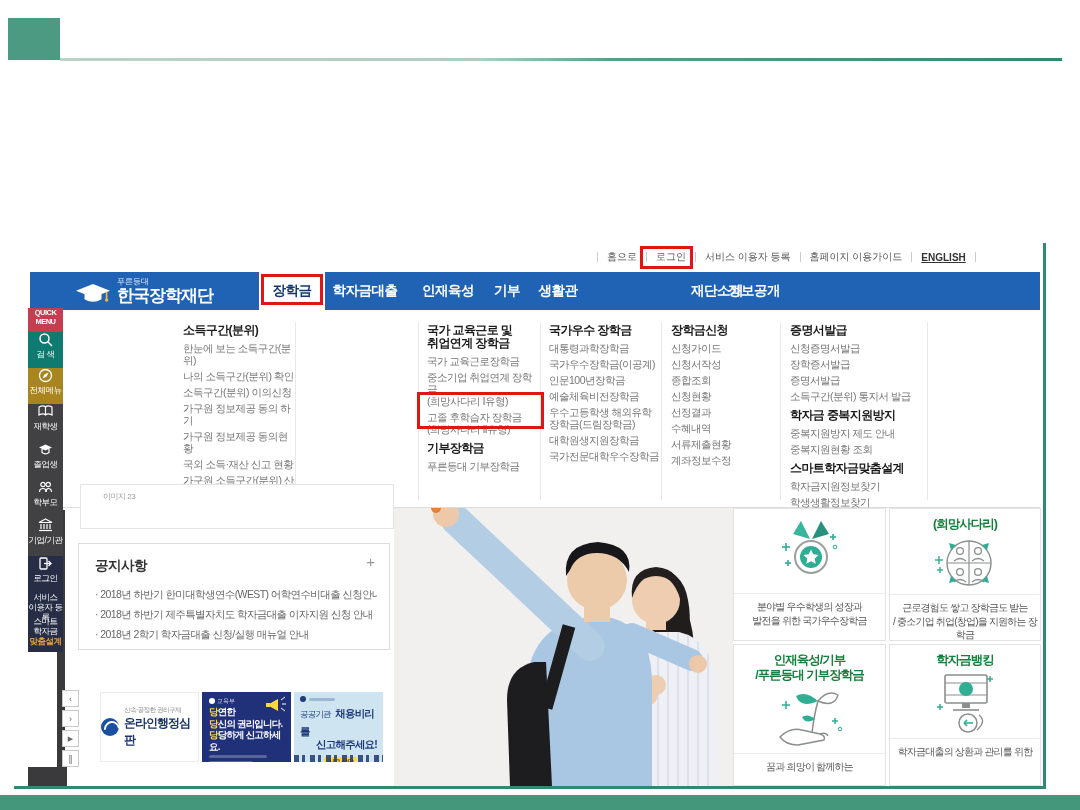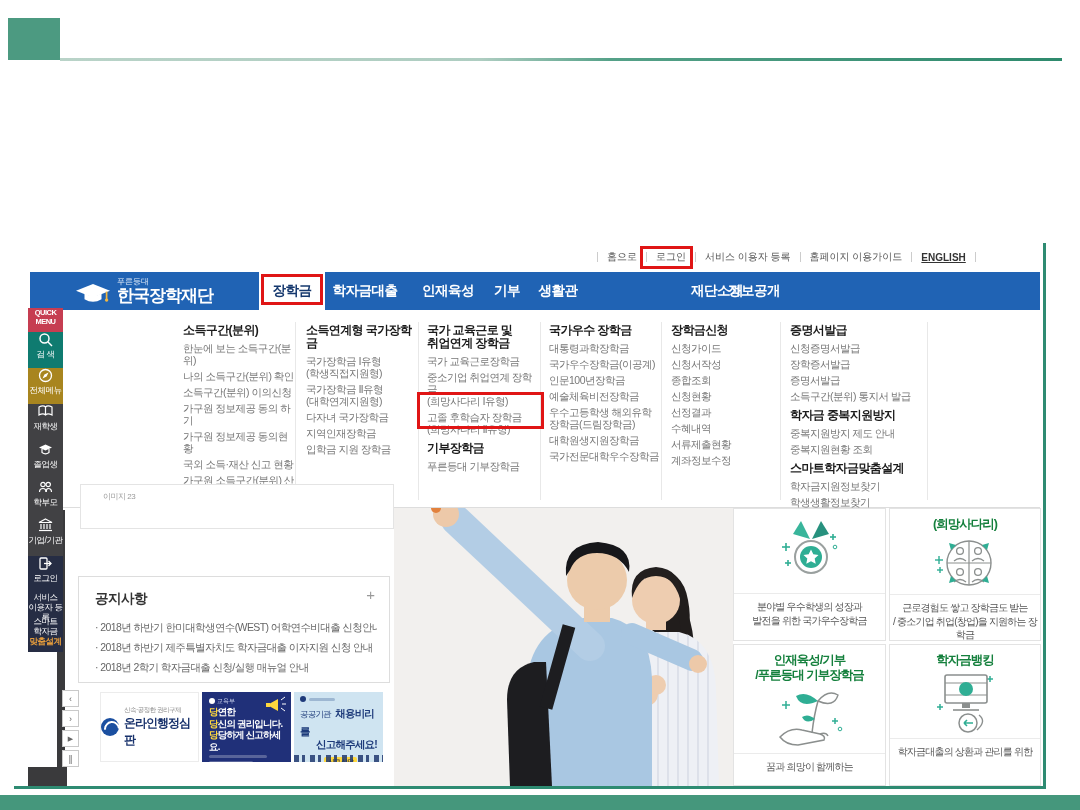--- a/index.html
+++ b/index.html
@@ -59,21 +59,21 @@
   .sb .accent{font-size:8.5px;line-height:10px;color:#e39b3c;font-weight:bold;}
 
   
   .partial-card{left:80px;top:484px;width:314px;height:45px;background:#fff;border:1px solid #e4e4e4;}
   .partial-card .t{position:absolute;left:22px;top:6px;font-size:8px;color:#9a9a9a;letter-spacing:-0.5px;}
 
   .dark-strip{left:57px;top:510px;width:8px;height:276px;background:#3a3a3c;}
   .dark-box{left:28px;top:767px;width:39px;height:19px;background:#3a3a3c;}
 
   
-  .notice{left:78px;top:576px;width:312px;height:107px;background:#fff;border:1px solid #ddd;}
+  .notice{left:78px;top:543px;width:312px;height:107px;background:#fff;border:1px solid #ddd;}
   .notice .title{position:absolute;left:16px;top:13px;font-size:13.5px;font-weight:bold;color:#333;letter-spacing:-0.5px;}
   .notice .more{position:absolute;right:14px;top:9px;font-size:15px;color:#999;cursor:pointer;}
   .notice .items{position:absolute;left:16px;top:40px;right:12px;}
   .notice .ni{font-size:10.5px;color:#666;line-height:20px;letter-spacing:-0.6px;white-space:nowrap;
               overflow:hidden;cursor:pointer;}
 
   
   .controls{left:62px;top:690px;width:17px;}
   .ctrl{width:17px;height:17px;margin-bottom:3px;background:#fff;border:1px solid #c9c9c9;
         font-size:9px;color:#666;display:flex;align-items:center;justify-content:center;cursor:pointer;}
@@ -190,30 +190,20 @@
       <a class="mitem">한눈에 보는 소득구간(분위)</a>
       <a class="mitem">나의 소득구간(분위) 확인</a>
       <a class="mitem">소득구간(분위) 이의신청</a>
       <a class="mitem">가구원 정보제공 동의 하기</a>
       <a class="mitem">가구원 정보제공 동의현황</a>
       <a class="mitem">국외 소득·재산 신고 현황</a>
       <a class="mitem">가구원 소득구간(분위) 산정
 현황</a>
     </div>
 
-    <div class="mcol" style="left:243px;width:110px">
-      <div class="mhead">소득연계형 국가장학금</div>
-      <a class="mitem">국가장학금 Ⅰ유형
-(학생직접지원형)</a>
-      <a class="mitem">국가장학금 Ⅱ유형
-(대학연계지원형)</a>
-      <a class="mitem">다자녀 국가장학금</a>
-      <a class="mitem">지역인재장학금</a>
-      <a class="mitem">입학금 지원 장학금</a>
-    </div>
 
     <div class="mcol" style="left:364px;width:112px">
       <div class="mhead">국가 교육근로 및
 취업연계 장학금</div>
       <a class="mitem">국가 교육근로장학금</a>
       <a class="mitem">중소기업 취업연계 장학금
 (희망사다리 Ⅰ유형)</a>
       <a class="mitem">고졸 후학습자 장학금
 (희망사다리 Ⅱ유형)</a>
       <div class="mhead mt">기부장학금</div>

